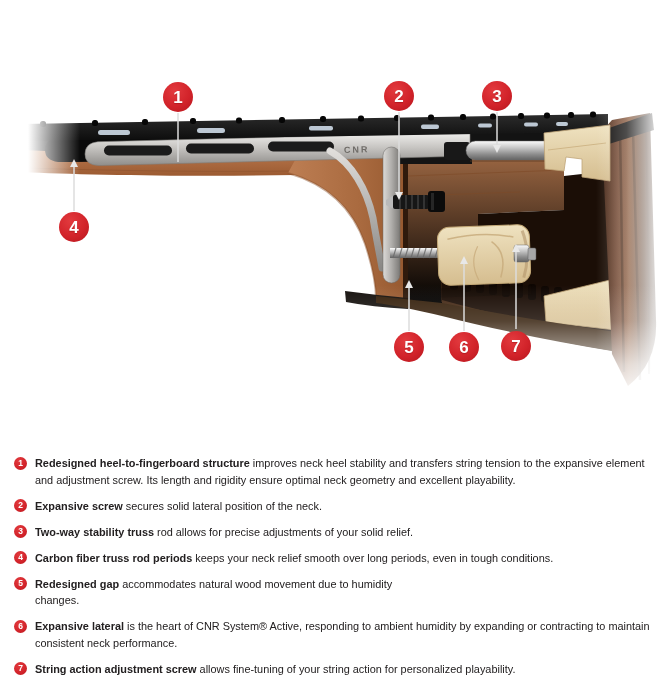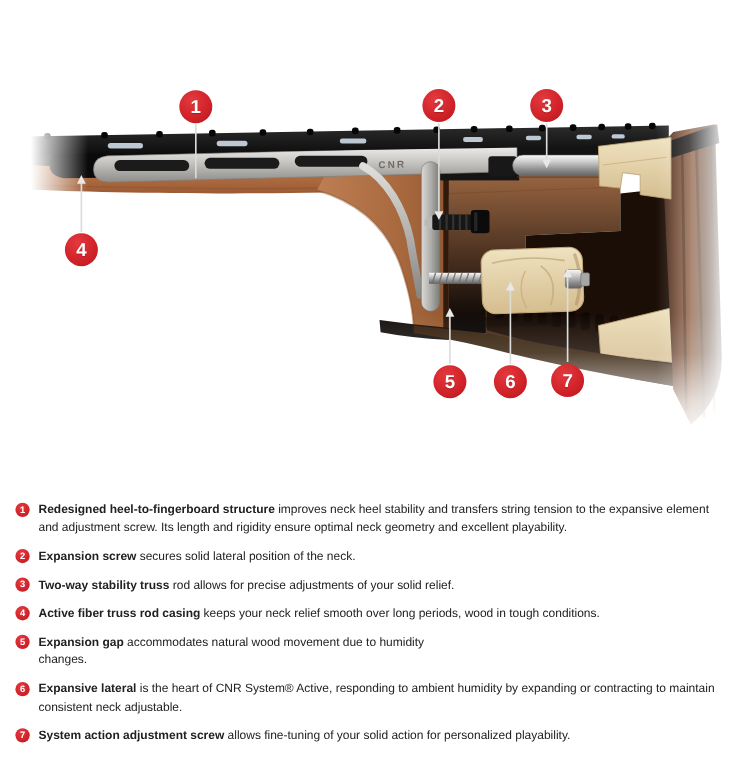--- a/index.html
+++ b/index.html
@@ -301,54 +301,54 @@
           <span>1</span>
         </span>
       <p><b>Redesigned heel-to-fingerboard structure</b><span> improves neck heel stability and transfers string tension to the expansive element
 and adjustment screw. Its length and rigidity ensure optimal neck geometry and excellent playability.</span></p>
     </div>
 
     <div class="legend-item">
       <span class="bullet">
           <span>2</span>
         </span>
-      <p><b>Expansion screw</b><span> secures solid lateral position of the neck.</span></p>
+      <p><b>Expansive screw</b><span> secures solid lateral position of the neck.</span></p>
     </div>
 
     <div class="legend-item">
       <span class="bullet">
           <span>3</span>
         </span>
       <p><b>Two-way stability truss</b><span> rod allows for precise adjustments of your solid relief.</span></p>
     </div>
 
     <div class="legend-item">
       <span class="bullet">
           <span>4</span>
         </span>
-      <p><b>Active fiber truss rod casing</b><span> keeps your neck relief smooth over long periods, wood in tough conditions.</span></p>
+      <p><b>Carbon fiber truss rod periods</b><span> keeps your neck relief smooth over long periods, even in tough conditions.</span></p>
     </div>
 
     <div class="legend-item">
       <span class="bullet">
           <span>5</span>
         </span>
-      <p><b>Expansion gap</b><span> accommodates natural wood movement due to humidity
+      <p><b>Redesigned gap</b><span> accommodates natural wood movement due to humidity
 changes.</span></p>
     </div>
 
     <div class="legend-item">
       <span class="bullet">
           <span>6</span>
         </span>
       <p><b>Expansive lateral</b><span> is the heart of CNR System® Active, responding to ambient humidity by expanding or contracting to maintain
-consistent neck adjustable.</span></p>
+consistent neck performance.</span></p>
     </div>
 
     <div class="legend-item">
       <span class="bullet">
           <span>7</span>
         </span>
-      <p><b>System action adjustment screw</b><span> allows fine-tuning of your solid action for personalized playability.</span></p>
+      <p><b>String action adjustment screw</b><span> allows fine-tuning of your string action for personalized playability.</span></p>
     </div>
 
   </div>
 </div>
 
 </body></html>

